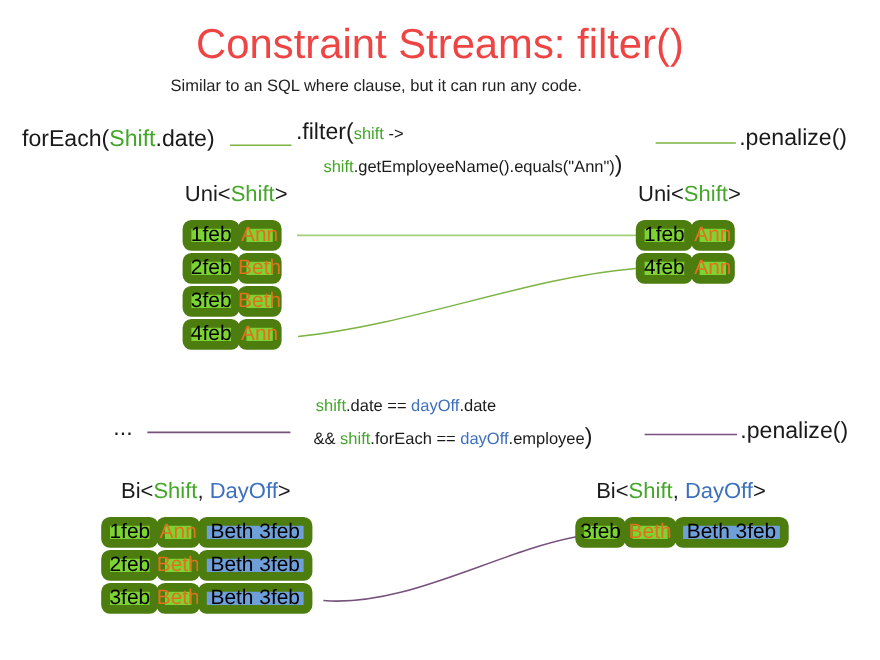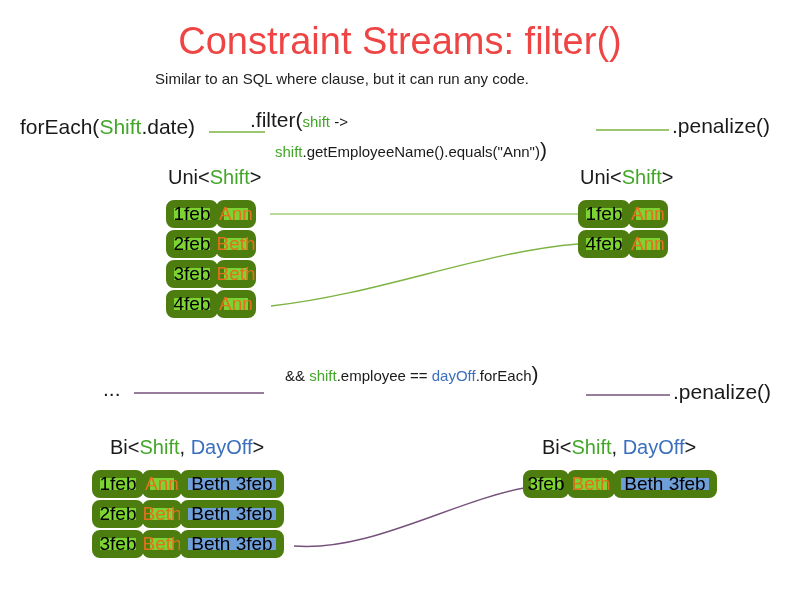--- a/index.html
+++ b/index.html
@@ -53,21 +53,21 @@
     <path d="M294 546 C 370 552, 450 502, 524 488" stroke="#76517b" stroke-width="1.4" fill="none"></path>
   </svg>
 
   <div class="layer">
 
     <div class="abs title" style="top:20px;left:0;">Constraint Streams: filter()</div>
     <div class="abs subtitle" style="top:70px;left:0;">Similar to an SQL where clause, but it can run any code.</div>
 
     <div class="abs code-line code-lg" style="left:20px;top:115px;"><span>forEach(</span><span class="g">Shift</span><span>.date)</span></div>
 
-    <div class="abs" style="left:250px;top:108px;">
+    <div class="abs" style="left:269px;top:108px;">
       <div class="code-line"><span class="code-lg">.filter(</span><span class="code-sm g">shift</span><span class="code-sm"> -&gt;</span></div>
       <div class="code-line" style="margin-left:25px;margin-top:6px;"><span class="code-sm g">shift</span><span class="code-sm">.getEmployeeName().equals("Ann")</span><span class="code-lg">)</span></div>
     </div>
 
     <div class="abs code-line code-lg" style="left:672px;top:114px;">.penalize()</div>
 
     <div class="abs stream-label" style="left:168px;top:166px;"><span>Uni&lt;</span><span class="g">Shift</span><span>&gt;</span></div>
     <div class="abs stream-label" style="left:580px;top:166px;"><span>Uni&lt;</span><span class="g">Shift</span><span>&gt;</span></div>
 
     <div class="abs tbl" style="left:166px;top:200px;">
@@ -96,21 +96,22 @@
       </div>
       <div class="trow">
         <div class="cell w-date">4feb</div>
         <div class="cell w-emp emp">Ann</div>
       </div>
     </div>
 
     <div class="abs code-line code-lg" style="left:103px;top:377px;">...</div>
 
     <div class="abs" style="left:267px;top:355px;">
-      <div class="code-line" style="margin-left:18px;margin-top:7px;"><span class="code-sm">&amp;&amp; </span><span class="code-sm g">shift</span><span class="code-sm">.employee == </span><span class="code-sm b">dayOff</span><span class="code-sm">.forEach</span><span class="code-lg">)</span></div>
+      <div class="code-line" style="margin-left:20px;margin-top:6px;"><span class="code-sm g">shift</span><span class="code-sm">.date == </span><span class="code-sm b">dayOff</span><span class="code-sm">.date</span></div>
+      <div class="code-line" style="margin-left:18px;margin-top:7px;"><span class="code-sm">&amp;&amp; </span><span class="code-sm g">shift</span><span class="code-sm">.forEach == </span><span class="code-sm b">dayOff</span><span class="code-sm">.employee</span><span class="code-lg">)</span></div>
     </div>
 
     <div class="abs code-line code-lg" style="left:673px;top:380px;">.penalize()</div>
 
     <div class="abs stream-label" style="left:110px;top:436px;"><span>Bi&lt;</span><span class="g">Shift</span><span>, </span><span class="b">DayOff</span><span>&gt;</span></div>
     <div class="abs stream-label" style="left:542px;top:436px;"><span>Bi&lt;</span><span class="g">Shift</span><span>, </span><span class="b">DayOff</span><span>&gt;</span></div>
 
     <div class="abs tbl" style="left:92px;top:470px;">
       <div class="trow">
         <div class="cell w-date">1feb</div>

